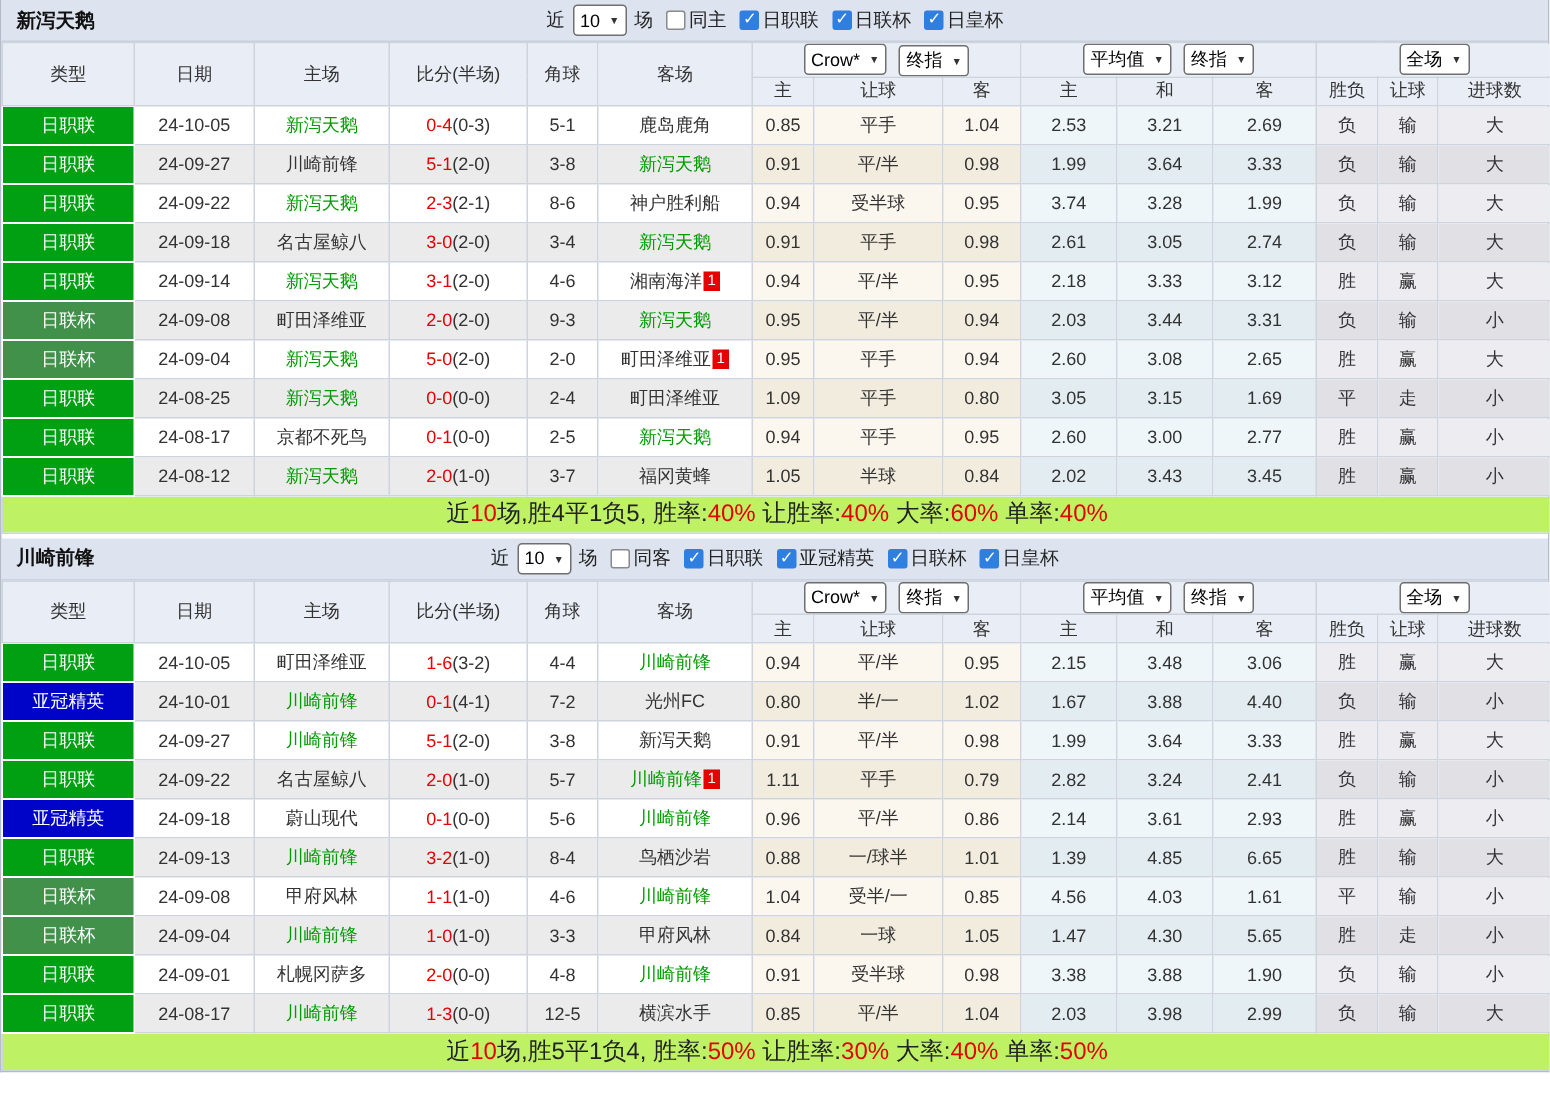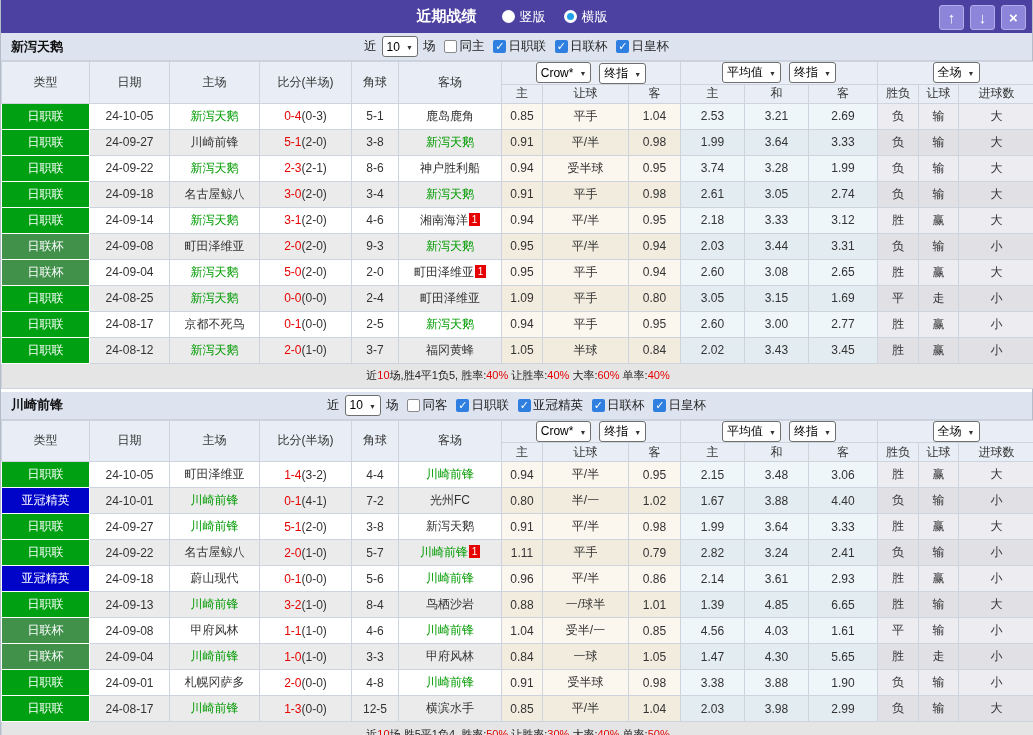--- a/index.html
+++ b/index.html
@@ -49,50 +49,28 @@
   tr.even td.res  { background:#e0e0e5; }
   td.type { color:#fff; border-color:#fff; }
   .hl { color:#009b00; }
   .ft { color:#e60000; }
   .ht { color:#333;margin-top:33px; }
   .rc { display:inline-block; background:#e60000; color:#fff; font-size:10px; line-height:13px; width:11px; height:13px;
         margin-left:1px; vertical-align:1px; }
   .r-red   { color:#d42a2a; }
   .r-blue  { color:#2929cf; }
   .r-green { color:#0da10d; }
-  tr.summary td { background:#e5e5e5; font-size:11px; color:#222; height:24px; }
+  tr.summary td { background:#bef264; font-size:16px; color:#222; height:24px; }
   tr.summary .red { color:#e60000; }
 </style>
 </head>
 <body>
 
 <div class="window">
 
-  <div class="titlebar">
-    <span class="tb-title">近期战绩</span>
-    <span class="tb-radio">
-      <span class="radio"></span>
-      <span>竖版</span>
-    </span>
-    <span class="tb-radio">
-      <span class="radio checked"></span>
-      <span>横版</span>
-    </span>
-    <div class="tb-buttons">
-      <div class="tb-btn">
-          <span>↑</span>
-        </div>
-      <div class="tb-btn">
-          <span>↓</span>
-        </div>
-      <div class="tb-btn">
-          <span>×</span>
-        </div>
-    </div>
-  </div>
 
   <div id="sections">
       <div class="section">
         <div class="strip">
           <span class="team">新泻天鹅</span>
           <div class="filters">
             <span class="flab">近</span>
             <span class="sel">
               <span class="sel-label">10</span>
               <span class="caret">▼</span>
@@ -419,21 +397,21 @@
               <th class="h2">胜负</th>
               <th class="h2">让球</th>
               <th class="h2">进球数</th>
             </tr>
           </thead>
           <tbody>
             <tr class="odd">
               <td class="type" style="background: rgb(0, 160, 19);">日职联</td>
               <td>24-10-05</td>
               <td><span>町田泽维亚</span></td>
-              <td><span class="ft">1-4</span><span class="ht">(3-2)</span></td>
+              <td><span class="ft">1-6</span><span class="ht">(3-2)</span></td>
               <td>4-4</td>
               <td><span class="hl">川崎前锋</span></td>
               <td class="crow">0.94</td>
               <td class="crow">平/半</td>
               <td class="crow">0.95</td>
               <td class="avg">2.15</td>
               <td class="avg">3.48</td>
               <td class="avg">3.06</td>
               <td class="res r-red">胜</td>
               <td class="res r-red">赢</td>

